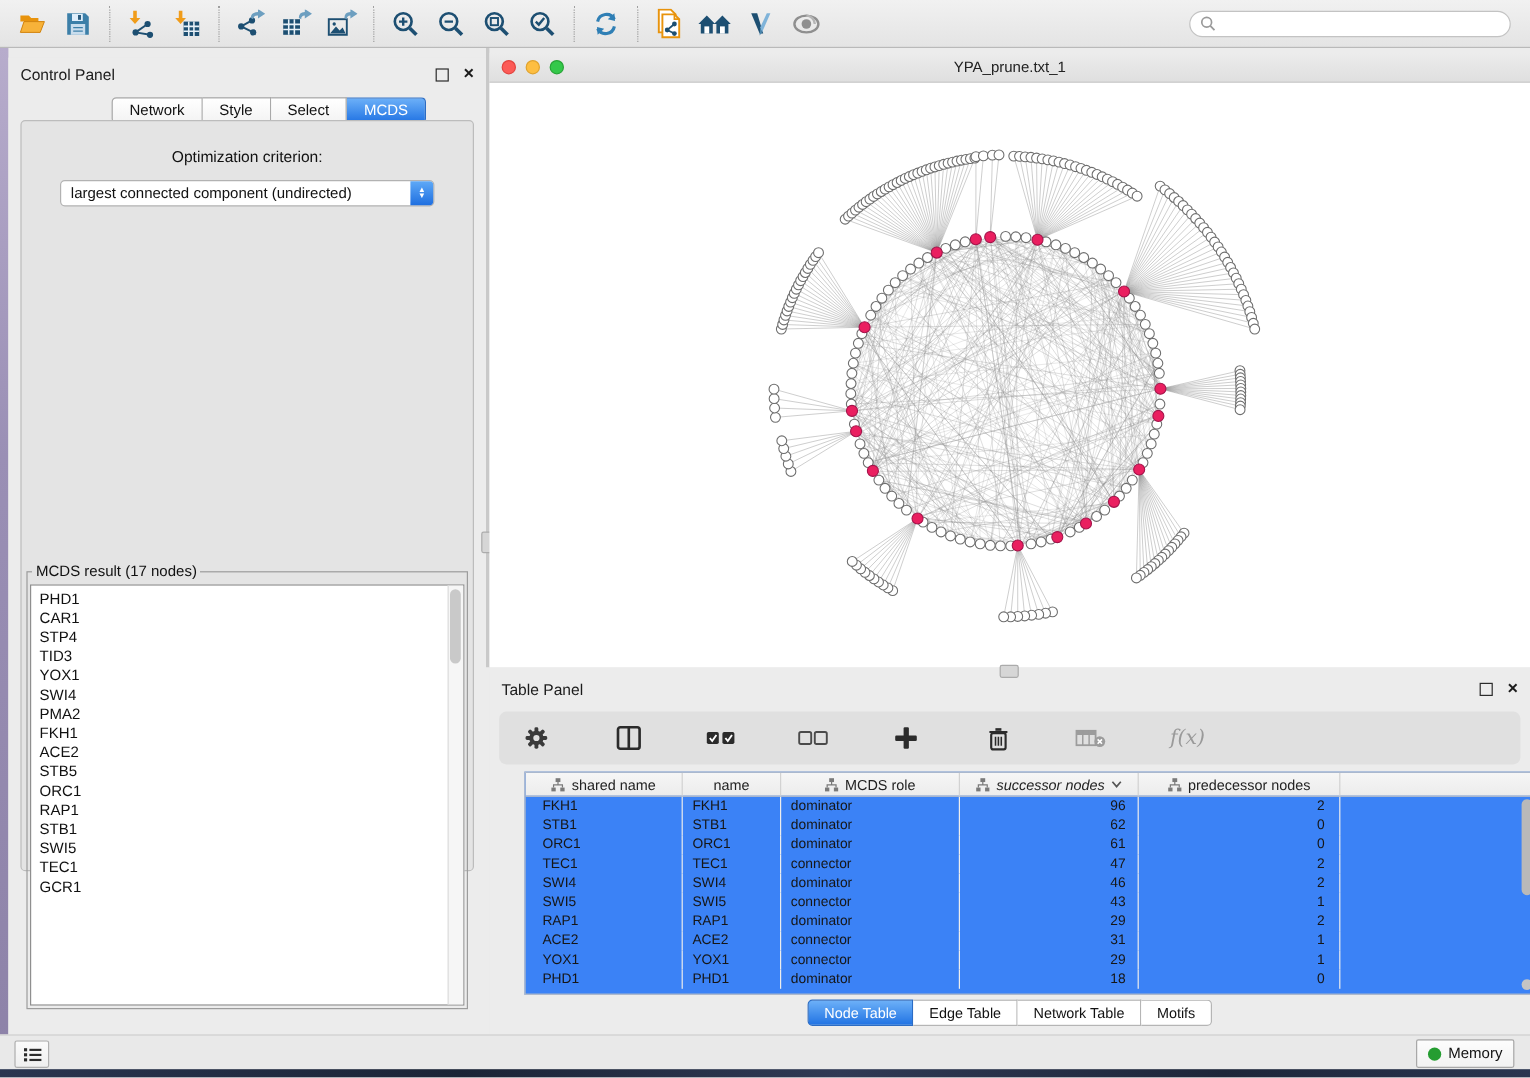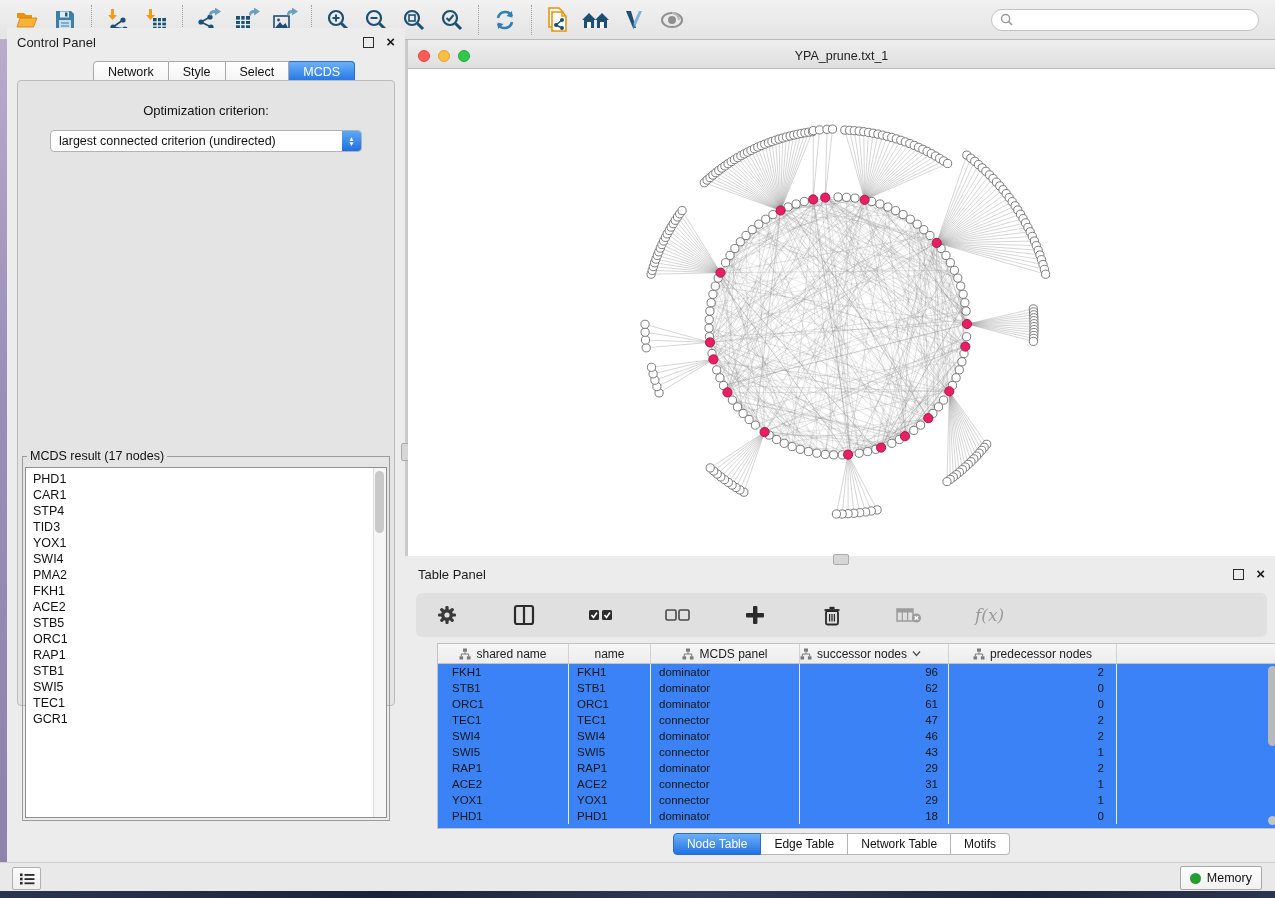--- a/index.html
+++ b/index.html
@@ -8,21 +8,21 @@
   
   #wp-left{position:absolute;left:0;top:40px;width:7px;height:850px;background:linear-gradient(180deg,#b7accc,#9a8fb5 40%,#8d82a8);}
   #wp-bottom{position:absolute;left:0;top:890px;width:1275px;height:8px;background:linear-gradient(90deg,#2a3550,#1b2436 30%,#303a55 55%,#1d2639 80%,#2a3550);}
   
   #toolbar{position:absolute;left:0;top:0;width:1275px;height:40px;background:linear-gradient(#f1f1f1,#e4e4e4);border-bottom:1px solid #b9b9b9;display:flex;align-items:center;box-sizing:border-box;padding-left:8px;}
   .tbtn{width:34px;height:32px;display:flex;align-items:center;justify-content:center;flex:0 0 auto;margin:0 2px;}
   .tsep{width:0;height:30px;border-left:1px dotted #9f9f9f;margin:0 7px;flex:0 0 auto;}
   .search{margin-left:auto;margin-right:16px;width:268px;height:22px;border:1px solid #c3c3c3;border-radius:12px;background:#fff;display:flex;align-items:center;padding:0 8px;box-sizing:border-box;}
   .search input{border:none;outline:none;flex:1;font-size:12px;font-family:"Liberation Sans",sans-serif;background:transparent;margin-left:5px;}
   
-  #control-panel{position:absolute;left:7px;top:28px;width:398px;height:815px;background:#ececec;box-sizing:border-box;}
+  #control-panel{position:absolute;left:7px;top:48px;width:398px;height:815px;background:#ececec;box-sizing:border-box;}
   .panel-head{height:28px;display:flex;align-items:center;padding:0 10px;font-size:13px;color:#1c1c1c;}
   .panel-head .sp{flex:1;}
   .float-ico{width:9px;height:9px;border:1.5px solid #2b2b2b;display:inline-block;margin-right:12px;}
   .close-ico{font-size:15px;font-weight:bold;color:#1b1b1b;line-height:10px;}
   .tabbar{display:flex;justify-content:center;margin-top:5px;}
   .tab{font-size:12.5px;padding:3px 14px;background:linear-gradient(#ffffff,#f3f3f3);border:1px solid #a9a9a9;border-left:none;color:#111;}
   .tab:first-child{border-left:1px solid #a9a9a9;border-radius:4px 0 0 4px;margin-left:36px;}
   .tab:last-child{border-radius:0 4px 4px 0;}
   .tab.active{background:linear-gradient(#6cb0f8,#2173e3);color:#fff;border-color:#2b6cc4;}
   .tab-content{position:absolute;left:10px;top:52px;width:378px;height:626px;background:#e4e4e4;border:1px solid #bcbcbc;border-radius:4px;box-sizing:border-box;}
@@ -252,21 +252,21 @@
     </div>
     <div class="tabbar">
       <div class="tab">Network</div>
       <div class="tab">Style</div>
       <div class="tab">Select</div>
       <div class="tab active">MCDS</div>
     </div>
     <div class="tab-content">
       <div class="opt-label">Optimization criterion:</div>
       <div class="dropdown">
-        <span class="dval">largest connected criterion (undirected)</span>
+        <span class="dval">largest connected component (undirected)</span>
         <span class="stepper">
             <span>▲</span>
             <span>▼</span>
           </span>
       </div>
       <fieldset class="result-group">
         <legend>MCDS result (17 nodes)</legend>
         <div class="result-list">
             <div class="mcds-item">PHD1</div>
             <div class="mcds-item">CAR1</div>
@@ -1218,23 +1218,23 @@
         <div class="th c1" style="justify-content:center;padding-left:0;">
           <span>name</span>
         </div>
         <div class="th c2" style="justify-content:center;padding-left:0;padding-right:0;">
           <svg width="12" height="12" viewBox="0 0 12 12">
               <rect x="4" y="0.5" width="4" height="3.2" fill="#7a7a7a"></rect>
               <rect x="0.5" y="8.3" width="3.6" height="3.2" fill="#7a7a7a"></rect>
               <rect x="7.9" y="8.3" width="3.6" height="3.2" fill="#7a7a7a"></rect>
               <path d="M6 3.7 V6 M2.3 8.3 V6 H9.7 V8.3" fill="none" stroke="#7a7a7a" stroke-width="1"></path>
             </svg>
-          <span>MCDS panel</span>
+          <span>MCDS role</span>
         </div>
-        <div class="th c3" style="justify-content:flex-start;padding-right:0;text-align:center;">
+        <div class="th c3" style="justify-content:center;padding-right:0;text-align:center;font-style:italic;">
           <svg width="12" height="12" viewBox="0 0 12 12">
               <rect x="4" y="0.5" width="4" height="3.2" fill="#7a7a7a"></rect>
               <rect x="0.5" y="8.3" width="3.6" height="3.2" fill="#7a7a7a"></rect>
               <rect x="7.9" y="8.3" width="3.6" height="3.2" fill="#7a7a7a"></rect>
               <path d="M6 3.7 V6 M2.3 8.3 V6 H9.7 V8.3" fill="none" stroke="#7a7a7a" stroke-width="1"></path>
             </svg>
           <span>successor nodes</span>
           <svg width="9" height="7" viewBox="0 0 9 7">
               <path d="M1 1.5 L4.5 5.5 L8 1.5" fill="none" stroke="#555" stroke-width="1.4"></path>
             </svg>

